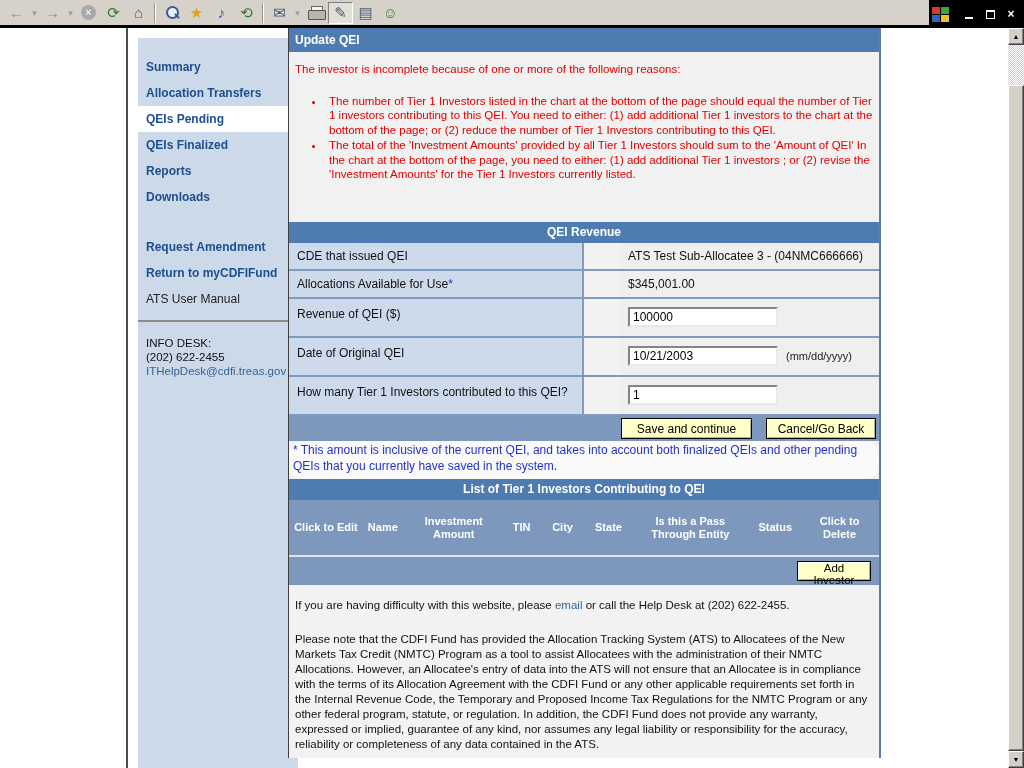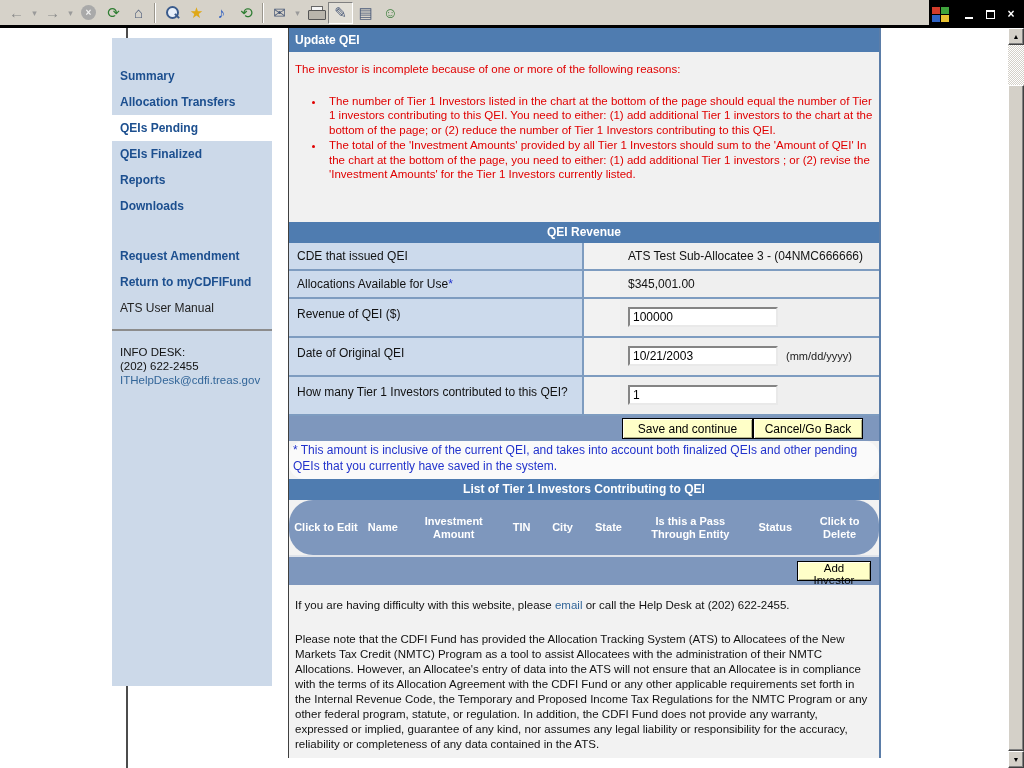--- a/index.html
+++ b/index.html
@@ -50,22 +50,22 @@
              display:flex; flex-direction:column; }
   .sbtn { width:16px; height:17px; background:#d4d0c8; border:1px solid;
           border-color:#fff #404040 #404040 #fff; box-shadow:inset -1px -1px 0 #808080;
           display:flex; align-items:center; justify-content:center; font-size:7px; color:#000; }
   .strack { height:40px; background:repeating-conic-gradient(#ffffff 0% 25%, #d4d0c8 0% 50%) 0 0 / 2px 2px; }
   .sthumb { flex:1; background:#d4d0c8; border:1px solid; border-color:#fff #404040 #404040 #fff;
             box-shadow:inset -1px -1px 0 #808080; }
 
   
   .sideborder { position:absolute; top:28px; left:126px; width:2px; height:740px; background:#4c4c4c; }
-  .sidebar { position:absolute; top:38px; left:112px; width:160px; height:648px;
-             background:#ccd9e9; padding-top:25px; font-size:12px; }
+  .sidebar { position:absolute; top:38px; left:138px; width:160px; height:730px;
+             background:#ccd9e9; padding-top:16px; font-size:12px; }
   .nav-item { color:#1c4f8f; font-weight:bold; padding:6px 0 6px 8px; }
   .nav-item.active { background:#fff; }
   .nav-gap { height:24px; }
   .nav-plain { color:#222; font-weight:normal; padding:6px 0 6px 8px; }
   .sdivider { border-top:2px solid #8c8c8c; margin:8px 0 14px 0; }
   .infoblock { padding-left:8px; font-size:11.5px; color:#111; line-height:14px; }
   .infoblock .mail { color:#336699; }
 
   
   .content { position:absolute; top:28px; left:288px; width:593px; height:730px;
@@ -86,30 +86,30 @@
             border-right:2px solid #7e9cc0; }
   .dvalue { flex:1; background:#efefef; padding:6px 8px; font-size:12px; color:#111;
             display:flex; align-items:center; gap:8px; }
   .ast { color:#2233cc; }
   .drow.inp .dlabel, .drow.inp .dvalue { padding-top:8px; padding-bottom:9px; }
   .tbox { width:150px; height:20px; background:#fff; border:2px solid; border-color:#848484 #e9e9e9 #e9e9e9 #848484;
           font-family:"Liberation Sans", sans-serif; font-size:12px; padding:0 3px; }
   .hint { font-size:11px; color:#222; }
 
   .btnbar { background:#7e97bd; height:27px; display:flex; align-items:center;
-            justify-content:flex-end; padding-right:16px; flex:none; border-top:2px solid #7e9cc0; }
+            justify-content:flex-end; gap:14px; padding-right:3px; flex:none; border-top:2px solid #7e9cc0; }
   .winbtn { background:#ffffc8; border:1px solid #000; box-shadow:inset 1px 1px 0 #fffff2, inset -1px -1px 0 #b5b58a;
             height:21px; font-family:"Liberation Sans", sans-serif; font-size:12px; color:#000; padding:0 8px; }
   .winbtn.save { width:131px; } .winbtn.cancel { width:110px; }
 
   .footnote { background:#fafafa; color:#2233cc; font-size:12px; line-height:15.5px;
               padding:2px 6px 5px 4px; flex:none;border-radius:15px; }
 
   .thead { background:#7e97bd; display:flex; align-items:center; padding:4px 4px;
-           height:55px; flex:none;border-radius:24px; }
+           height:55px; flex:none; }
   .th { color:#fff; font-weight:bold; font-size:11px; line-height:13px; text-align:center; }
   .c0{width:66px;} .c1{width:48px;} .c2{width:94px;} .c3{width:42px;} .c4{width:40px;}
   .c5{width:52px;} .c6{width:112px;} .c7{width:58px;} .c8{width:71px;}
   .addrow { background:#7e97bd; height:30px; display:flex; align-items:center;
             justify-content:flex-end; padding-right:8px; flex:none; border-top:2px solid #dfe3ea; }
   .winbtn.add { height:20px; font-size:11.5px; width:74px; padding:0 4px; }
 
   .pagefooter { flex:1; background:#f2f2f2; color:#111; font-size:11.5px; line-height:15px;
                 padding:13px 9px 0 6px; }
   .pagefooter .help { margin-bottom:19px; }

